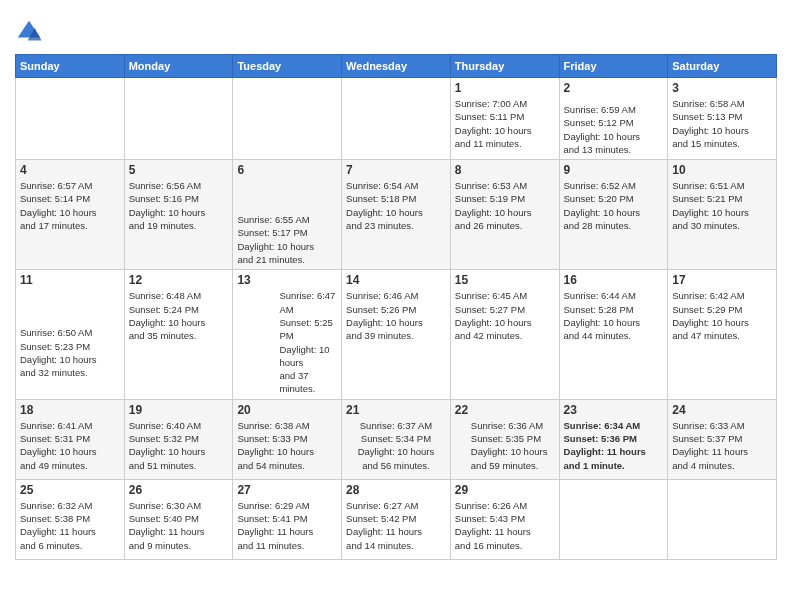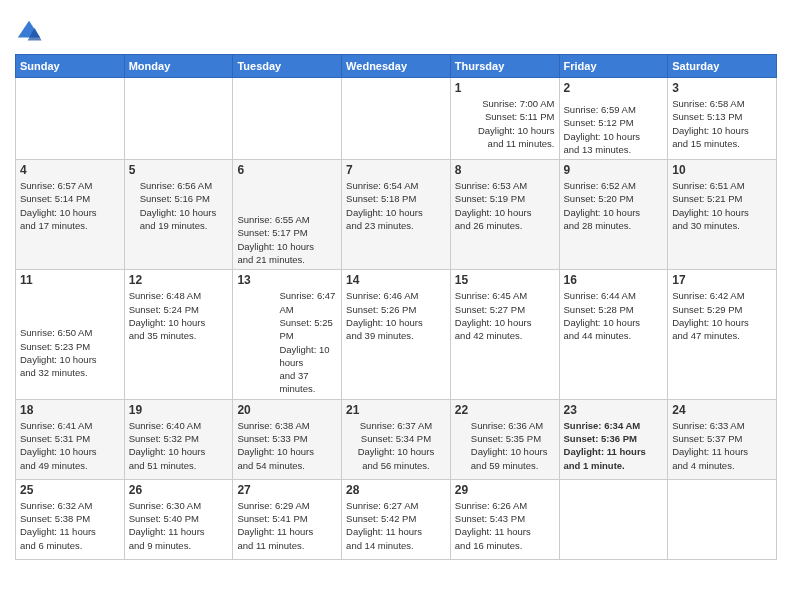--- a/index.html
+++ b/index.html
@@ -127,21 +127,21 @@
         </tr>
     </thead>
     <tbody>
     <tr>
           <td class="empty-cell"></td>
           <td class="empty-cell"></td>
           <td class="empty-cell"></td>
           <td class="empty-cell"></td>
           <td>
             <div class="day-number">1</div>
-            <div class="day-info" style="white-space: pre-line; text-align: right;">Sunrise: 7:00 AM
+            <div class="day-info" style="white-space: pre-line;">Sunrise: 7:00 AM
 Sunset: 5:11 PM
 Daylight: 10 hours
 and 11 minutes.</div>
           </td>
           <td>
             <div class="day-number">2</div>
             <div class="day-info" style="white-space: pre-line; margin-top: 8px;">Sunrise: 6:59 AM
 Sunset: 5:12 PM
 Daylight: 10 hours
 and 13 minutes.</div>
@@ -157,21 +157,21 @@
         <tr>
           <td>
             <div class="day-number">4</div>
             <div class="day-info" style="white-space: pre-line;">Sunrise: 6:57 AM
 Sunset: 5:14 PM
 Daylight: 10 hours
 and 17 minutes.</div>
           </td>
           <td>
             <div class="day-number">5</div>
-            <div class="day-info" style="white-space: pre-line; margin-left: 11px;">Sunrise: 6:56 AM
+            <div class="day-info" style="white-space: pre-line;">Sunrise: 6:56 AM
 Sunset: 5:16 PM
 Daylight: 10 hours
 and 19 minutes.</div>
           </td>
           <td>
             <div class="day-number">6</div>
             <div class="day-info" style="white-space: pre-line; margin-top: 36px;">Sunrise: 6:55 AM
 Sunset: 5:17 PM
 Daylight: 10 hours
 and 21 minutes.</div>

